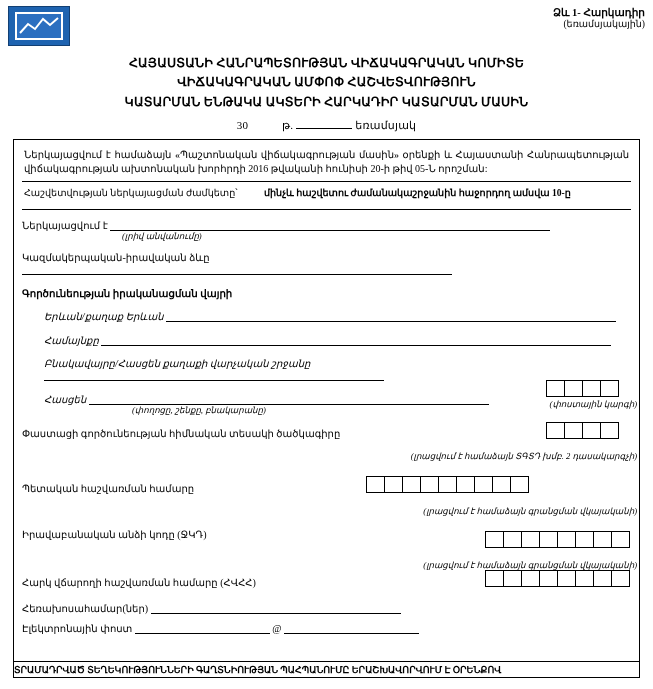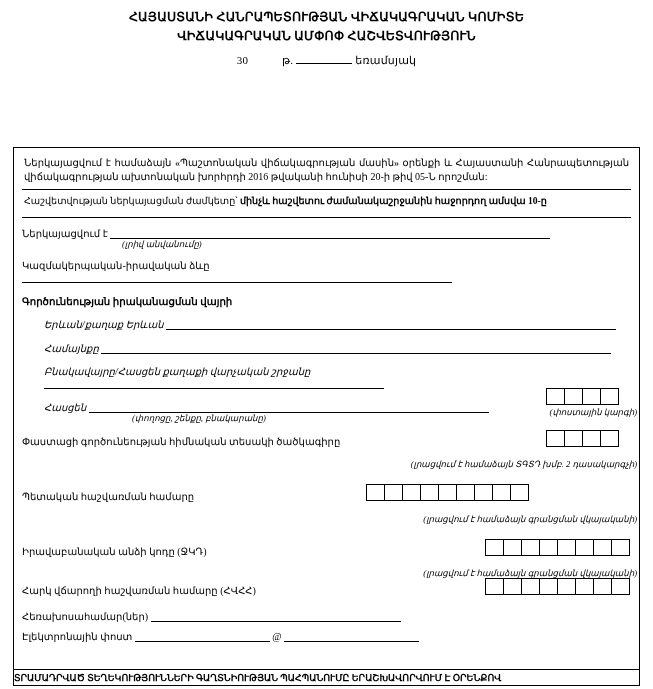--- a/index.html
+++ b/index.html
@@ -56,21 +56,21 @@
   .inner{padding:6px 8px 0 8px;}
 
   .note{
     font-size:10px;line-height:1.35;text-align:justify;
     padding:2px 2px 0 2px;
   }
   .hr{border-top:1px solid #000;margin:6px 0 0 0;}
   .deadline{
     font-size:9.6px;line-height:1.4;padding:4px 2px 4px 2px;
   }
-  .deadline b{font-weight:bold;}
+  .deadline b{font-weight:bold;margin-left:24px;}
   .lbl{font-size:10px;}
   .it{font-style:italic;}
   .bold{font-weight:bold;}
 
   .fill{
     display:inline-block;
     border-bottom:1px solid #000;
     height:11px;vertical-align:bottom;
   }
   .caption{
@@ -103,24 +103,37 @@
     text-align:justify;
     padding:3px 8px 4px 8px;
     border-top:1px solid #000;
   }
 </style>
 </head>
 <body>
 
 <div class="page">
 
+  <div class="top">
+    <div class="logo">
+      <svg width="48" height="28" viewBox="0 0 48 28">
+        <rect x="1" y="1" width="46" height="26" fill="#2b6fc0" stroke="#ffffff" stroke-width="2"></rect>
+        <polyline points="5,21 13,12 20,17 28,7 35,13 43,6" fill="none" stroke="#ffffff" stroke-width="2"></polyline>
+      </svg>
+    </div>
+    <div class="top-right">
+      <div class="t1">Ձև 1- Հարկադիր</div>
+      <div class="t2">(եռամսյակային)</div>
+    </div>
+  </div>
 
   <div class="title">
     <div>ՀԱՅԱՍՏԱՆԻ ՀԱՆՐԱՊԵՏՈՒԹՅԱՆ ՎԻՃԱԿԱԳՐԱԿԱՆ ԿՈՄԻՏԵ</div>
     <div>ՎԻՃԱԿԱԳՐԱԿԱՆ ԱՄՓՈՓ ՀԱՇՎԵՏՎՈՒԹՅՈՒՆ</div>
+    <div>ԿԱՏԱՐՄԱՆ ԵՆԹԱԿԱ ԱԿՏԵՐԻ ՀԱՐԿԱԴԻՐ ԿԱՏԱՐՄԱՆ ՄԱՍԻՆ</div>
   </div>
 
   <div class="yearline">
     <span>30</span>
     <span style="display:inline-block;width:28px;"></span>
     <span>թ.</span>
     <span class="u"></span>
     <span>եռամսյակ</span>
   </div>
 
@@ -204,21 +217,21 @@
         <div class="c"></div>
         <div class="c"></div>
         <div class="c"></div>
         <div class="c"></div>
         <div class="c"></div>
         <div class="c"></div>
       </div>
     </div>
     <div class="abs caption-r" style="left:300px;top:366px;width:323px;">(լրացվում է համաձայն գրանցման վկայականի)</div>
 
-    <div class="abs" style="left:8px;top:398px;width:330px;font-size:10px;">Իրավաբանական անձի կոդը (ՋԿԴ)</div>
+    <div class="abs" style="left:8px;top:389px;width:330px;font-size:10px;">Իրավաբանական անձի կոդը (ՋԿԴ)</div>
     <div class="abs" style="left:471px;top:391px;">
       <div class="cells">
         <div class="c"></div>
         <div class="c"></div>
         <div class="c"></div>
         <div class="c"></div>
         <div class="c"></div>
         <div class="c"></div>
         <div class="c"></div>
         <div class="c"></div>

